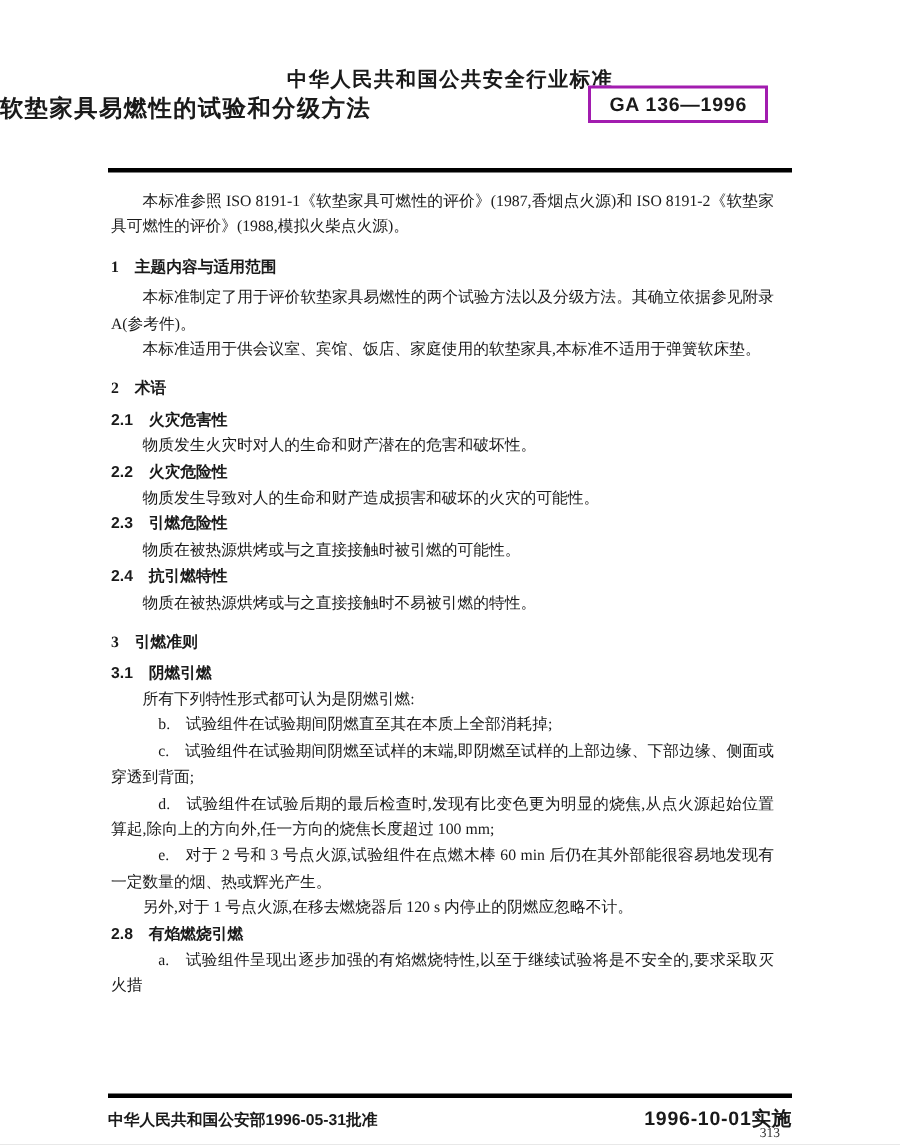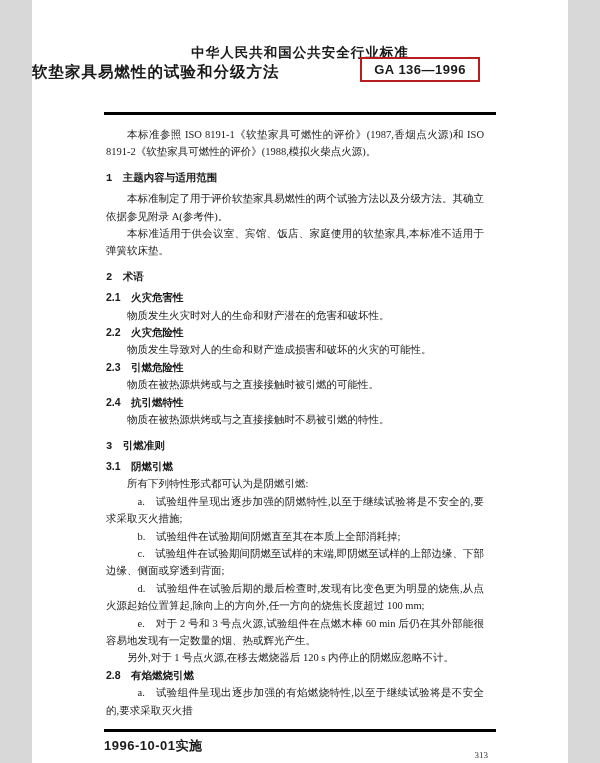--- a/index.html
+++ b/index.html
@@ -1,40 +1,40 @@
 <!DOCTYPE html>
 <html><head>
 <meta charset="utf-8">
 <style>
   * { box-sizing: border-box; }
   html, body { margin: 0; padding: 0; background: #d8d8d8; }
   .page {
     position: relative;
-    width: 536px;
+    width: 600px;
     height: 763px;
     margin: 0 auto;
     background: #ffffff;
     color: #1a1a1a;
     font-family: "Liberation Serif", "DejaVu Serif", serif;
     overflow: hidden;
   }
   
   .std-type {
     padding-top: 44px;
     text-align: center;
     font-family: "Liberation Sans", "DejaVu Sans", sans-serif;
     font-weight: bold;
     font-size: 13.5px;
     letter-spacing: 1px;
   }
   .std-code-box {
     position: absolute;
     top: 57px;
     right: 88px;
-    border: 2px solid #b91c1c;
+    border: 2px solid #a21caf;
     padding: 3px 12px;
     font-family: "Liberation Sans", "DejaVu Sans", sans-serif;
     font-weight: bold;
     font-size: 13px;
     letter-spacing: 0.5px;
     background: #fff;
   }
   .doc-title {
     text-align: left;
     font-family: "Liberation Sans", "DejaVu Sans", sans-serif;
@@ -51,21 +51,21 @@
   .doc-body {
     padding: 11px 84px 0 74px;
     font-size: 10.5px;
     line-height: 17.4px;
     text-align: justify;
   }
   .doc-body p { margin: 0; }
   .para { text-indent: 2em; }
   .item { text-indent: 3em; }
   .h-sec {
-    font-family: Liberation Mono, monospace;
+    font-family: Liberation Serif, serif;
     font-weight: bold;
     margin: 9px 0 3px 0 !important;
     text-indent: 0;
   }
   .h-sub {
     font-family: "Liberation Sans", "DejaVu Sans", sans-serif;
     font-weight: bold;
     text-indent: 0;
   }
   .center-title {
@@ -142,34 +142,34 @@
     <p class="para">物质发生导致对人的生命和财产造成损害和破坏的火灾的可能性。</p>
     <p class="h-sub">2.3　引燃危险性</p>
     <p class="para">物质在被热源烘烤或与之直接接触时被引燃的可能性。</p>
     <p class="h-sub">2.4　抗引燃特性</p>
     <p class="para">物质在被热源烘烤或与之直接接触时不易被引燃的特性。</p>
 
     <p class="h-sec">3　引燃准则</p>
 
     <p class="h-sub">3.1　阴燃引燃</p>
     <p class="para">所有下列特性形式都可认为是阴燃引燃:</p>
-    <p class="item">a.　试验组件呈现出逐步加强的阴燃特性,以至于继续试验将是不安全的,要求采取灭火措施;</p>
     <p class="item">b.　试验组件在试验期间阴燃直至其在本质上全部消耗掉;</p>
     <p class="item">c.　试验组件在试验期间阴燃至试样的末端,即阴燃至试样的上部边缘、下部边缘、侧面或穿透到背面;</p>
     <p class="item">d.　试验组件在试验后期的最后检查时,发现有比变色更为明显的烧焦,从点火源起始位置算起,除向上的方向外,任一方向的烧焦长度超过 100 mm;</p>
     <p class="item">e.　对于 2 号和 3 号点火源,试验组件在点燃木棒 60 min 后仍在其外部能很容易地发现有一定数量的烟、热或辉光产生。</p>
     <p class="para">另外,对于 1 号点火源,在移去燃烧器后 120 s 内停止的阴燃应忽略不计。</p>
 
     <p class="h-sub">2.8　有焰燃烧引燃</p>
     <p class="item">a.　试验组件呈现出逐步加强的有焰燃烧特性,以至于继续试验将是不安全的,要求采取灭火措</p>
 
   </div>
 
   <div class="footer">
     <div class="footer-rule"></div>
     <div class="footer-row">
+      <span class="approval">中华人民共和国公安部1996-05-31批准</span>
       <span class="implementation">1996-10-01实施</span>
     </div>
   </div>
 
   <div class="page-number">313</div>
 
 </div>
 
 </body></html>

